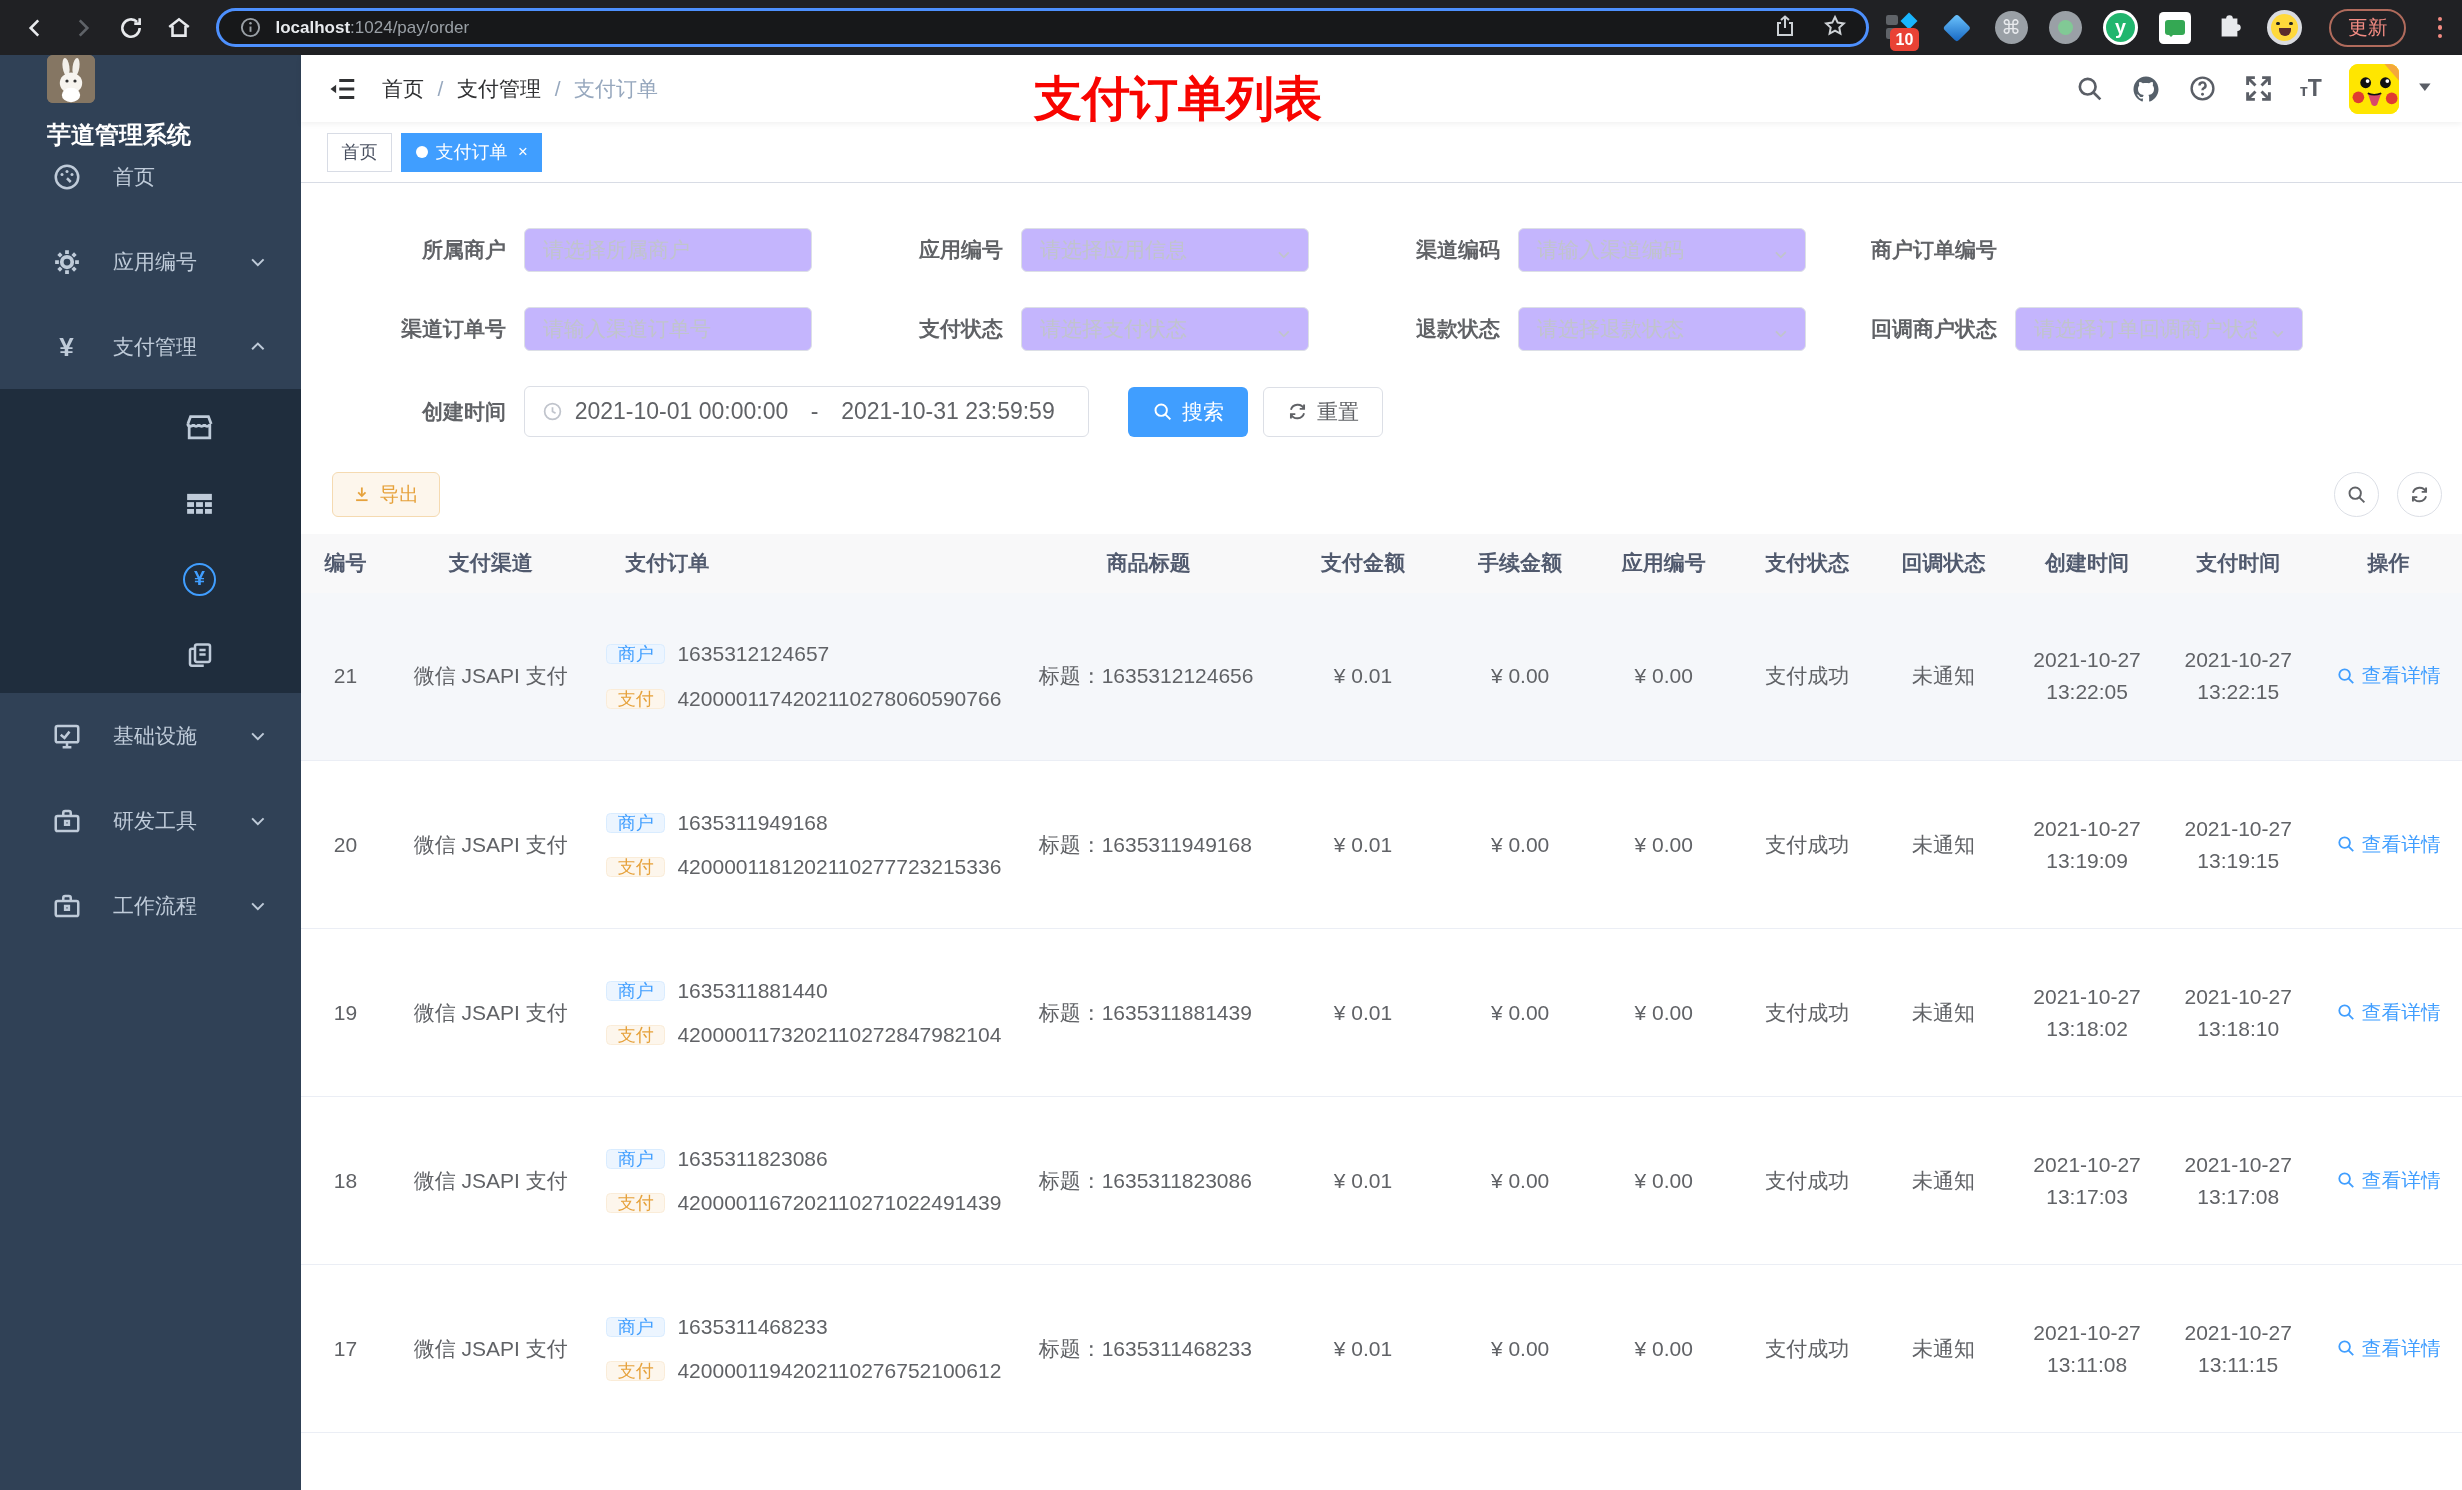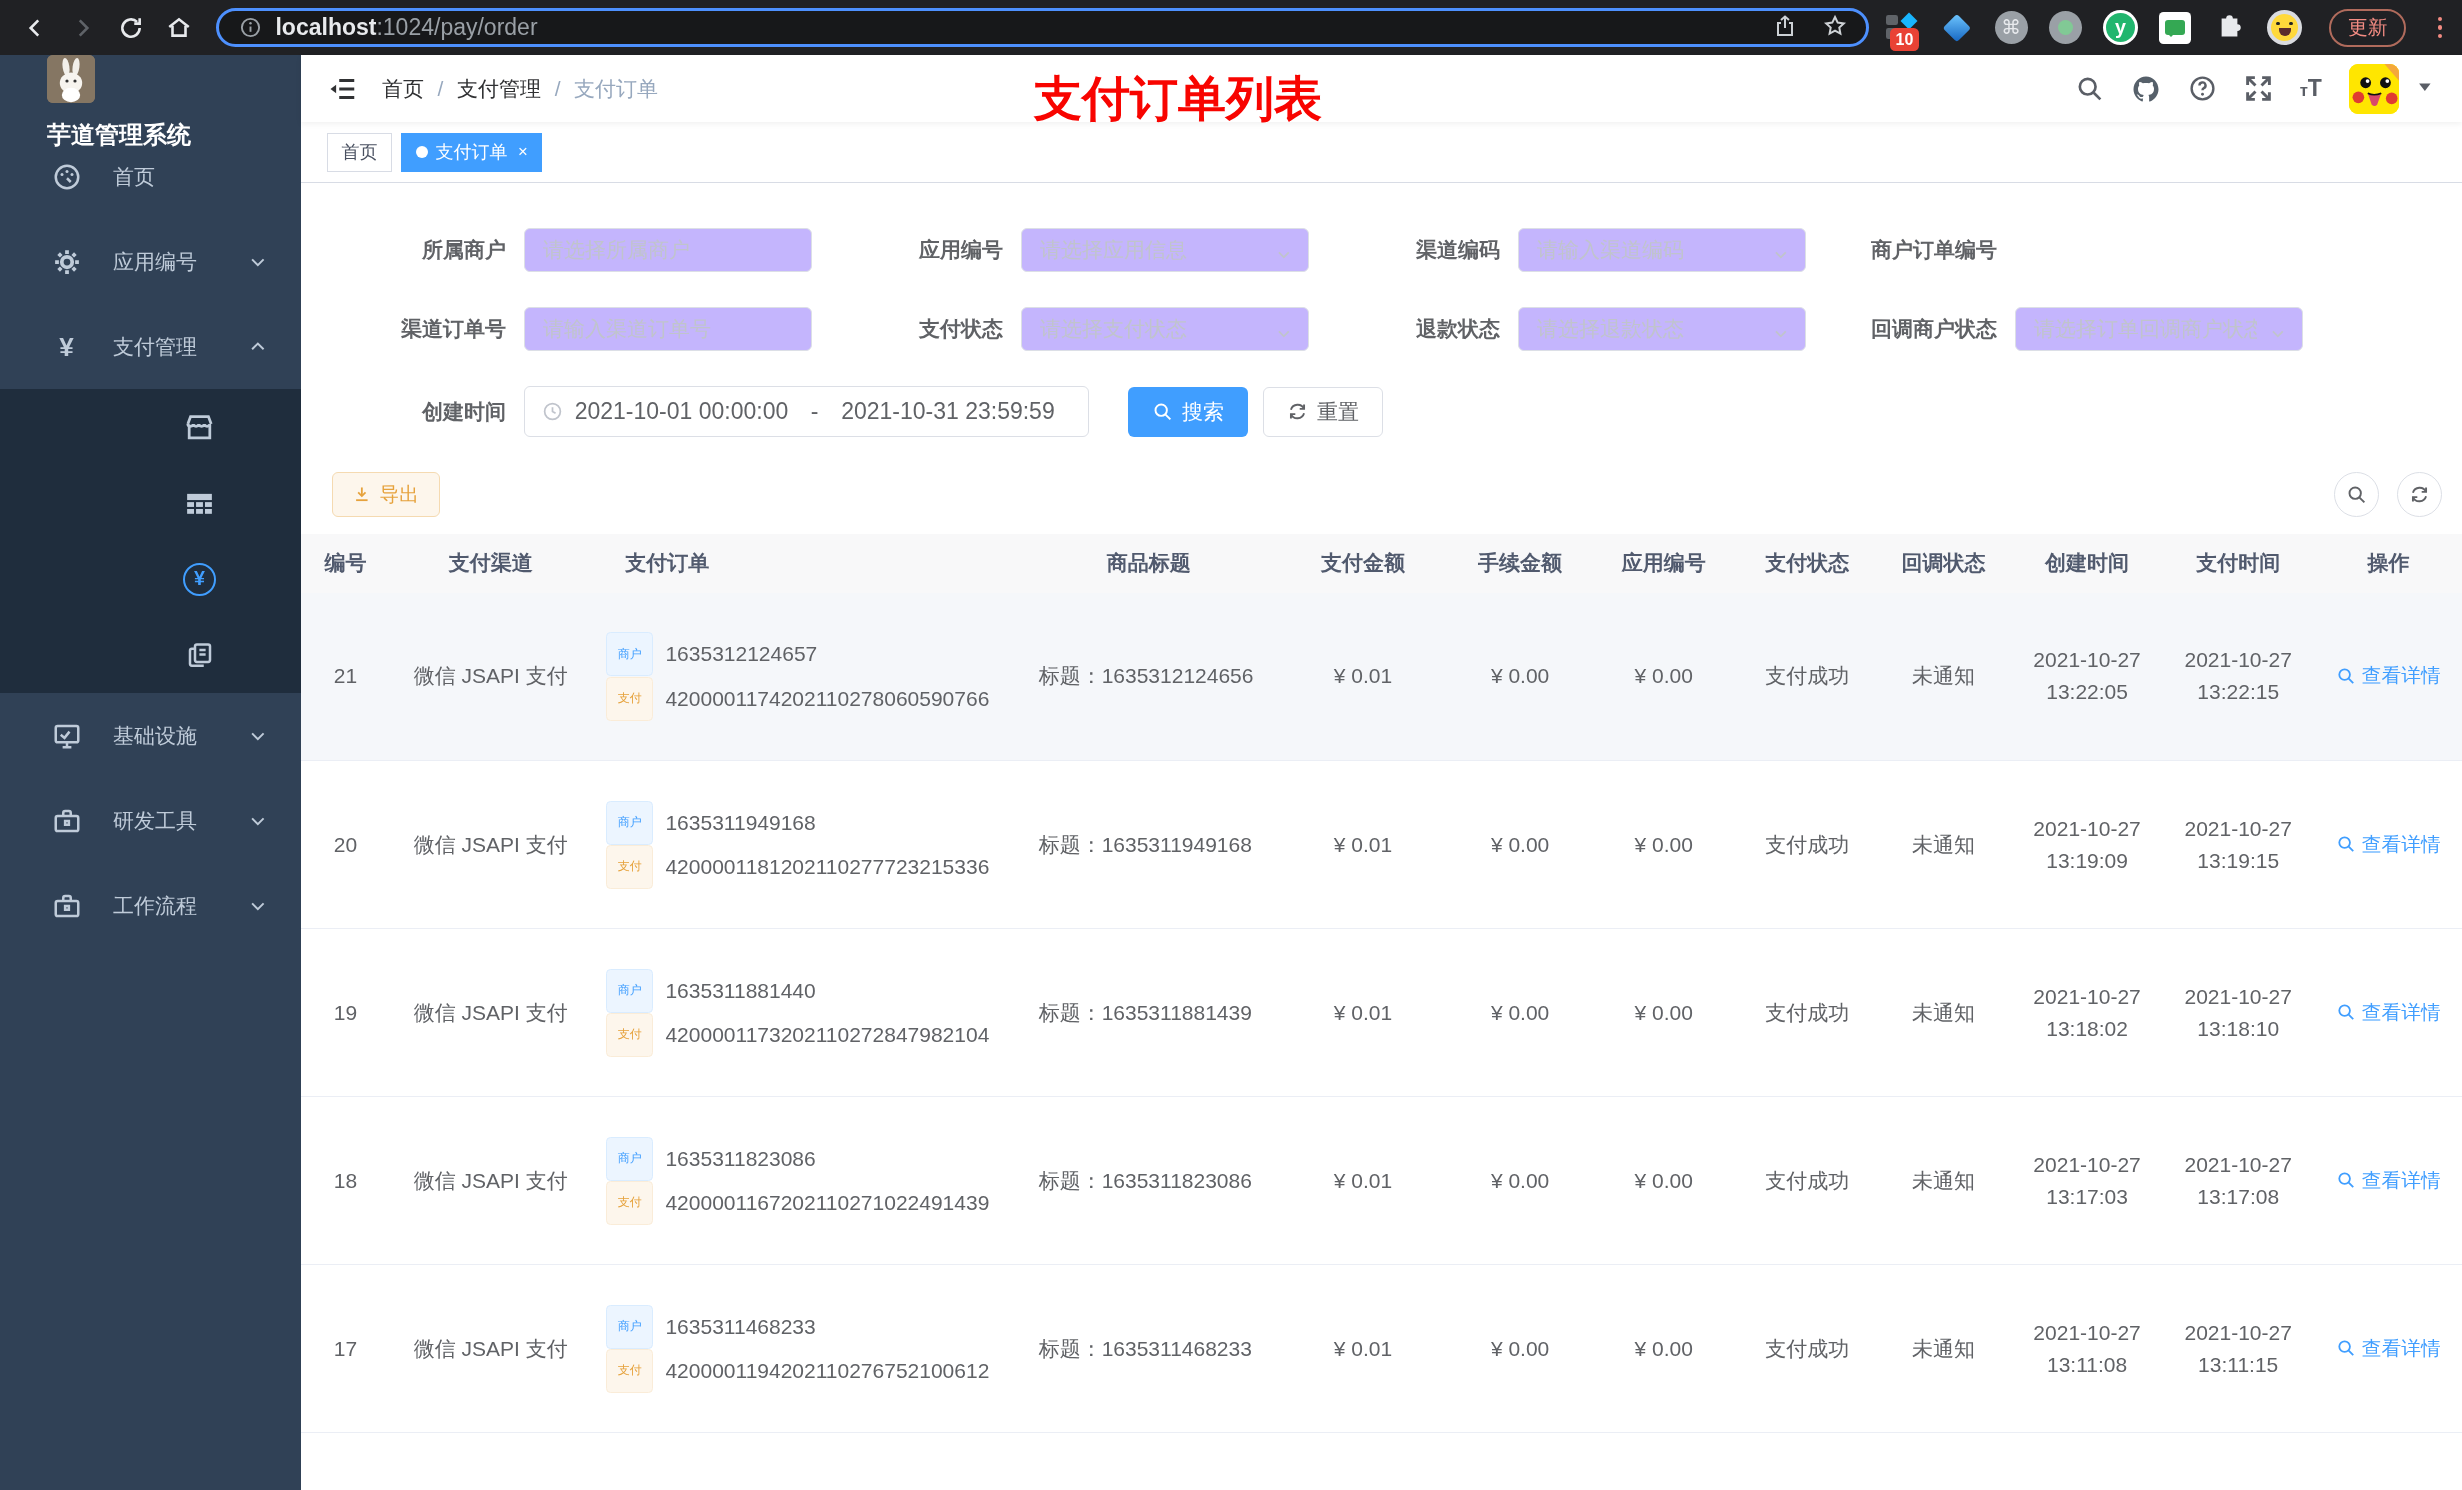--- a/index.html
+++ b/index.html
@@ -6,21 +6,21 @@
   html,body { width:2462px; height:1490px; overflow:hidden; background:#fff;
     font-family:"Liberation Sans","DejaVu Sans",sans-serif; }
 
   
   .browser { height:55px; background:#202124; display:flex; align-items:center; padding:0 19.7px; }
   .bicon { width:30px; height:30px; display:flex; align-items:center; justify-content:center; color:#e8eaed; margin-right:18px; flex:none; }
   .bicon.dim { color:#5f6368; }
   .urlpill { flex:1; height:39px; background:#17181a; border:3px solid #4d90fe; border-radius:23px;
     display:flex; align-items:center; padding:0 19.7px; margin:0 15px 0 4.5px; min-width:0; }
   .urlpill .info { color:#9aa0a6; margin-right:13.6px; display:flex; }
-  .urltext { font-size:23px; color:#e8eaed; white-space:nowrap; }
+  .urltext { font-size:17px; color:#e8eaed; white-space:nowrap; }
   .urltext .rest { color:#9aa0a6; }
   .pillright { margin-left:auto; display:flex; align-items:center; gap:26px; color:#cdd1d5; }
   .extrow { display:flex; align-items:center; gap:19.7px; flex:none; }
   .ext { width:35px; height:35px; position:relative; display:flex; align-items:center; justify-content:center; }
   .ext .sq1 { position:absolute; left:1.5px; top:4.5px; width:12px; height:10.6px; background:#5f6368; border-radius:2.3px; }
   .ext .sq2 { position:absolute; left:1.5px; top:18px; width:12px; height:10.6px; background:#5f6368; border-radius:2.3px; }
   .ext .dia { position:absolute; right:4.5px; top:4.5px; width:12px; height:12px; background:#19b5fe; transform:rotate(45deg); }
   .ext .badge { position:absolute; left:6px; bottom:-6px; background:#e94235; color:#fff; font-size:16px; line-height:23px;
     padding:0 5.3px; border-radius:5.3px; font-weight:700; }
   .ext .kite { width:19.7px; height:19.7px; background:linear-gradient(135deg,#6ec6ff,#1565c0); transform:rotate(45deg); border-radius:3px; }
@@ -112,21 +112,21 @@
   
   table { border-collapse:collapse; table-layout:fixed; width:2162px; margin-left:-23px; font-size:21px; color:#606266; }
   thead th { height:59px; background:#f8f8f9; color:#515a6e; font-weight:700; font-size:21px; text-align:center; }
   thead th.al { text-align:left; padding-left:34px; }
   tbody td { height:168px; border-bottom:1.5px solid #ebeef5; text-align:center; vertical-align:middle; }
   tbody tr.hl { background:#f5f7fa; }
   td.c-order, th.c-order { text-align:left; }
   td.c-order { padding-left:15px; }
   td.c-title { text-align:left; padding-left:15px; }
   .tagline { display:flex; align-items:center; gap:12px; height:36px; margin:8.3px 0; }
-  .tag { height:44px; display:inline-flex; align-items:center; padding:0 10.6px; border-radius:4.5px; font-size:12px; flex:none; }
+  .tag { height:20px; display:inline-flex; align-items:center; padding:0 10.6px; border-radius:4.5px; font-size:18px; flex:none; }
   .tag-blue { color:#409eff; background:#ecf5ff; border:1.5px solid #d9ecff; }
   .tag-yellow { color:#e6a23c; background:#fdf6ec; border:1.5px solid #faecd8; }
   .dt { line-height:32px; }
   .detail { color:#409eff; font-size:19.7px; display:inline-flex; align-items:center; gap:6px; cursor:pointer; text-decoration:none; white-space:nowrap; }
   .idcell { display:inline-block; }
 </style>
 </head>
 <body>
 
 <div class="browser">

